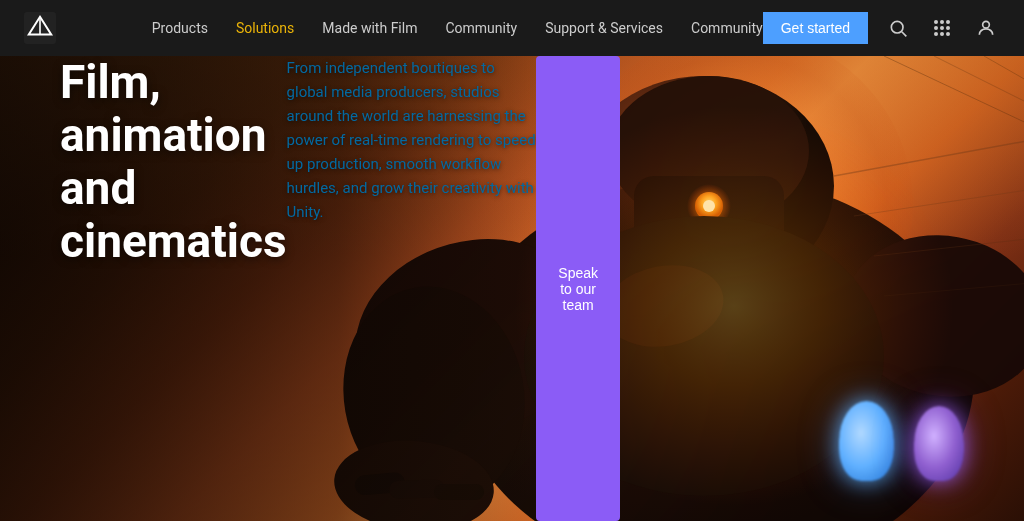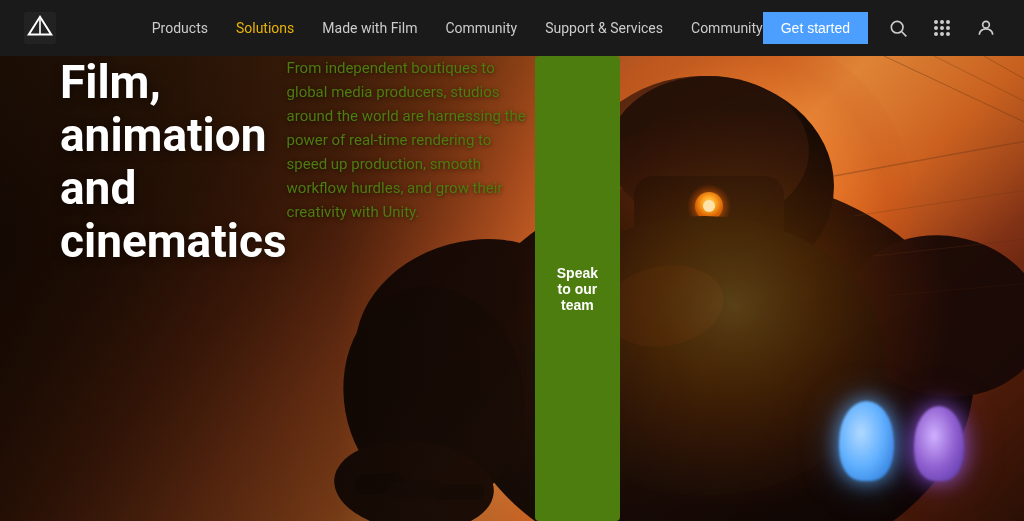--- a/index.html
+++ b/index.html
@@ -180,35 +180,35 @@
     .hero-title {
       font-size: 46px;
       font-weight: 700;
       color: #ffffff;
       line-height: 1.15;
       margin-bottom: 20px;
       text-shadow: 0 2px 8px rgba(0,0,0,0.5);
     }
     .hero-desc {
       font-size: 15px;
-      color: #4d7c0f;
+      color: #0369a1;
       line-height: 1.6;
       margin-bottom: 28px;
       max-width: 560px;
       text-shadow: 0 1px 4px rgba(0,0,0,0.6);
     }
     .cta-btn {
       display: inline-block;
-      background: #4d7c0f;
+      background: #8b5cf6;
       color: white;
       border: none;
       border-radius: 4px;
       padding: 12px 22px;
       font-size: 14px;
-      font-weight: 700;
+      font-weight: 400;
       cursor: pointer;
       width: fit-content;
       text-align: center;
     }
 
     
     .grid-icon {
       display: grid;
       grid-template-columns: repeat(3, 4px);
       gap: 2px;

